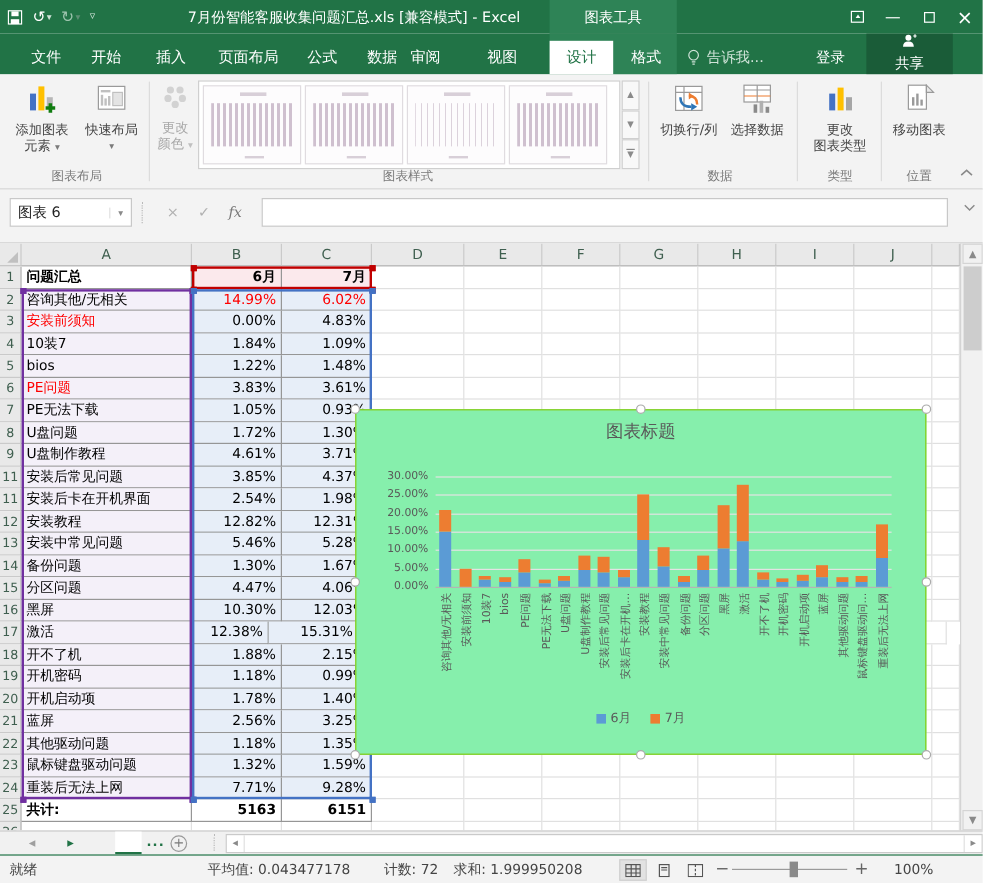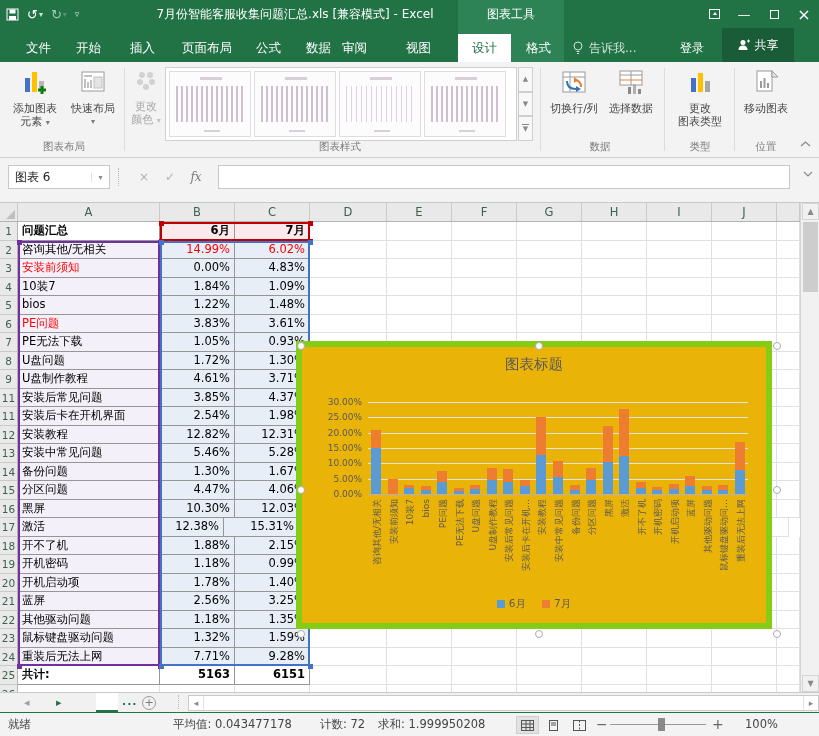--- a/index.html
+++ b/index.html
@@ -21,21 +21,21 @@
   .ribopt { width:11px; height:10px; border:1px solid #fff; position:relative; }
   .ribopt:after { content:""; position:absolute; left:3px; top:2px; border-left:2px solid transparent; border-right:2px solid transparent; border-bottom:3px solid #fff; }
 
   
   #tabbar { position:absolute; left:0; top:28px; width:819px; height:34px; background:#217346; }
   #ctx-tabs-bg { position:absolute; left:458px; top:0; width:106px; height:34px; background:#2e8356; }
   .rtab { position:absolute; top:6px; height:28px; line-height:28px; padding:0 14px; color:#fff; font-size:12.5px; white-space:nowrap; }
   .rtab.active { background:#fff; color:#217346; }
   #tellme { position:absolute; left:572px; top:6px; height:28px; line-height:28px; color:#cfe3d8; font-size:12px; display:flex; align-items:center; gap:5px; }
   #signin { position:absolute; left:680px; top:6px; height:28px; line-height:28px; color:#fff; font-size:12px; }
-  #share { position:absolute; left:722px; top:0; width:72px; height:34px; background:#1a5c38; color:#fff; font-size:12px; display:flex; align-items:center; justify-content:center; gap:5px; }
+  #share { position:absolute; left:722px; top:0; width:72px; height:34px; background:#1a5c38; color:#fff; font-size:12px; display:flex; align-items:center; justify-content:center; gap:5px;flex-direction:column; }
 
   
   #ribbon { position:absolute; left:0; top:62px; width:819px; height:96px; background:#f3f3f3; border-bottom:1px solid #d0d0d0; }
   .rgroup-label { position:absolute; bottom:3px; font-size:10.5px; color:#7a7a7a; text-align:center; }
   .rsep { position:absolute; top:6px; bottom:6px; width:1px; background:#dcdcdc; }
   .bigbtn { position:absolute; top:3px; height:88px; display:flex; flex-direction:column; align-items:center; padding-top:4px; color:#444; font-size:11px; line-height:13px; text-align:center; }
   .bigbtn .ic { margin-bottom:4px; }
   .bigbtn.disabled { color:#a8a8a8; }
   #style-gallery { position:absolute; left:165px; top:5px; width:352px; height:74px; background:#fff; border:1px solid #cfcfcf; display:flex; gap:3px; padding:3px; }
   .thumb { width:82px; height:66px; background:#fdfcfd; border:1px solid #e0dce0; position:relative; }
@@ -69,21 +69,21 @@
   .rowhead { width:18px; background:#e9e9e9; border-right:1px solid #b4b4b4; border-bottom:1px solid #cacaca; font-size:10.5px; color:#3f5f4f; text-align:center; line-height:18px; }
   .cell { border-right:1px solid #e0e0e0; border-bottom:1px solid #e0e0e0; font-size:11.5px; color:#000; line-height:17.5px; padding:0 4px; white-space:nowrap; overflow:hidden; }
   .cell.tbl { border-right:1px solid #969696; border-bottom:1px solid #969696; }
   .cell.num { text-align:right; }
   .cell.bold { font-weight:bold; }
   .cell.red { color:#fe0000; }
   .rangebox { position:absolute; pointer-events:none; }
   .handle { position:absolute; width:5px; height:5px; background:#fff; }
 
   
-  #chart { position:absolute; left:296px; top:138px; width:476px; height:288px; background:#eab308; border:6px solid #84cc16; }
+  #chart { position:absolute; left:296px; top:138px; width:476px; height:288px; background:#86efac; border:1px solid #84cc16; }
   #chart-title { position:absolute; left:0; top:8px; width:100%; text-align:center; font-size:14.5px; color:#595959; }
   .gline { position:absolute; left:66px; width:380px; height:1px; background:#e3e3e3; }
   .gline.base { background:#b4b4b4; }
   .ylab { position:absolute; width:58px; text-align:right; font-size:9px; color:#595959; }
   .bar { position:absolute; width:10px; }
   .bar .b6 { position:absolute; left:0; bottom:0; width:10px; background:#5b9bd5; }
   .bar .b7 { position:absolute; left:0; width:10px; background:#ed7d31; }
   .xlab { position:absolute; transform-origin:0 0; transform:rotate(-90deg) translateX(-100%); font-size:9px; color:#595959; white-space:nowrap; }
   #legend { position:absolute; left:0; top:250px; width:100%; display:flex; justify-content:center; gap:16px; font-size:10.5px; color:#595959; }
   .leg-item { display:flex; align-items:center; gap:4px; }

